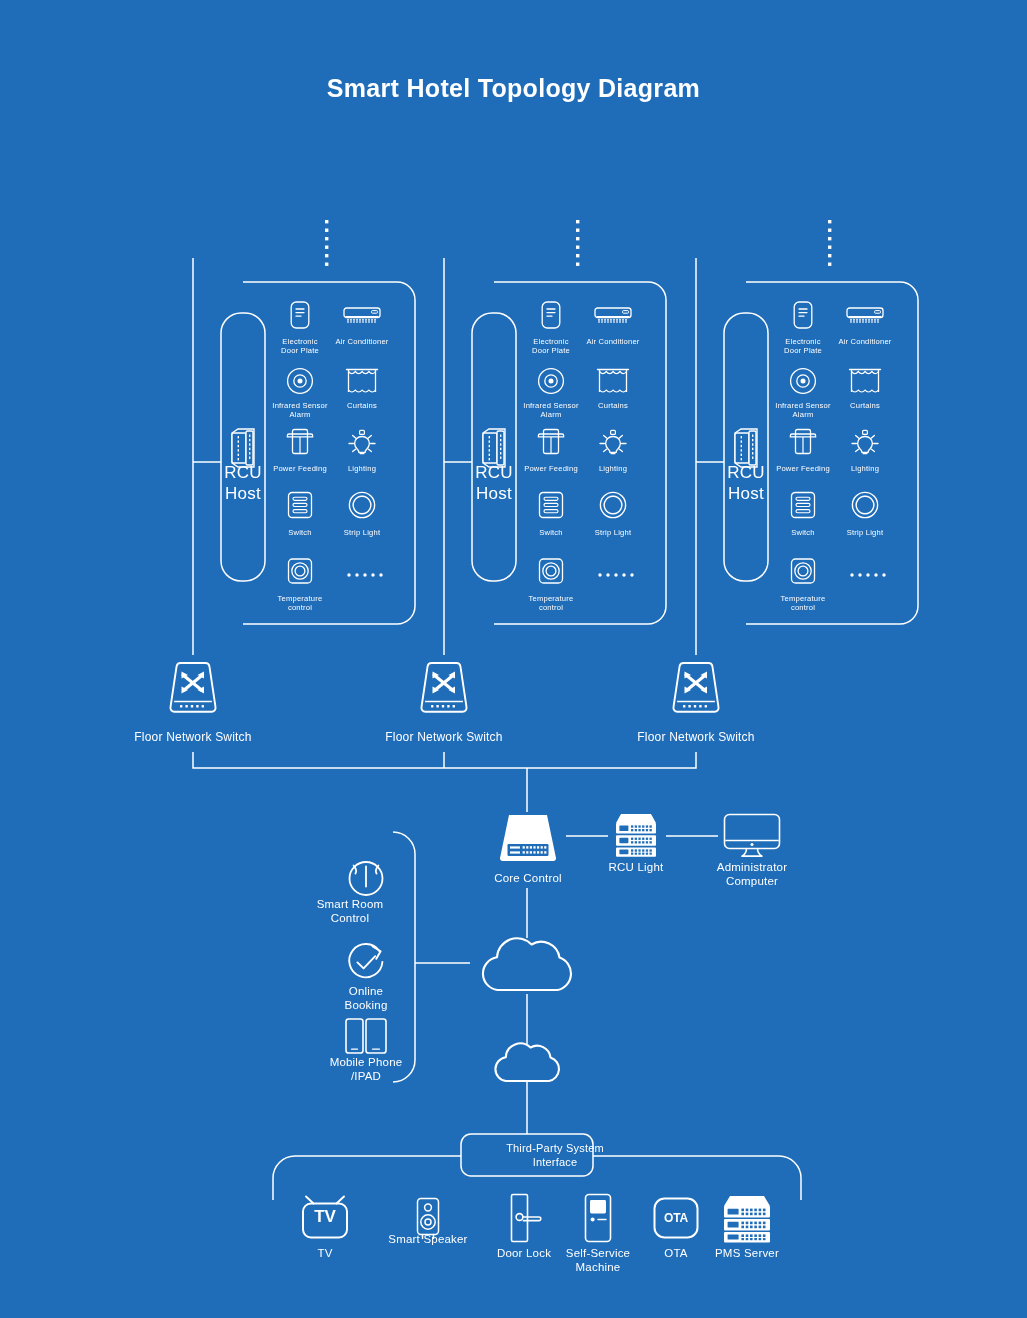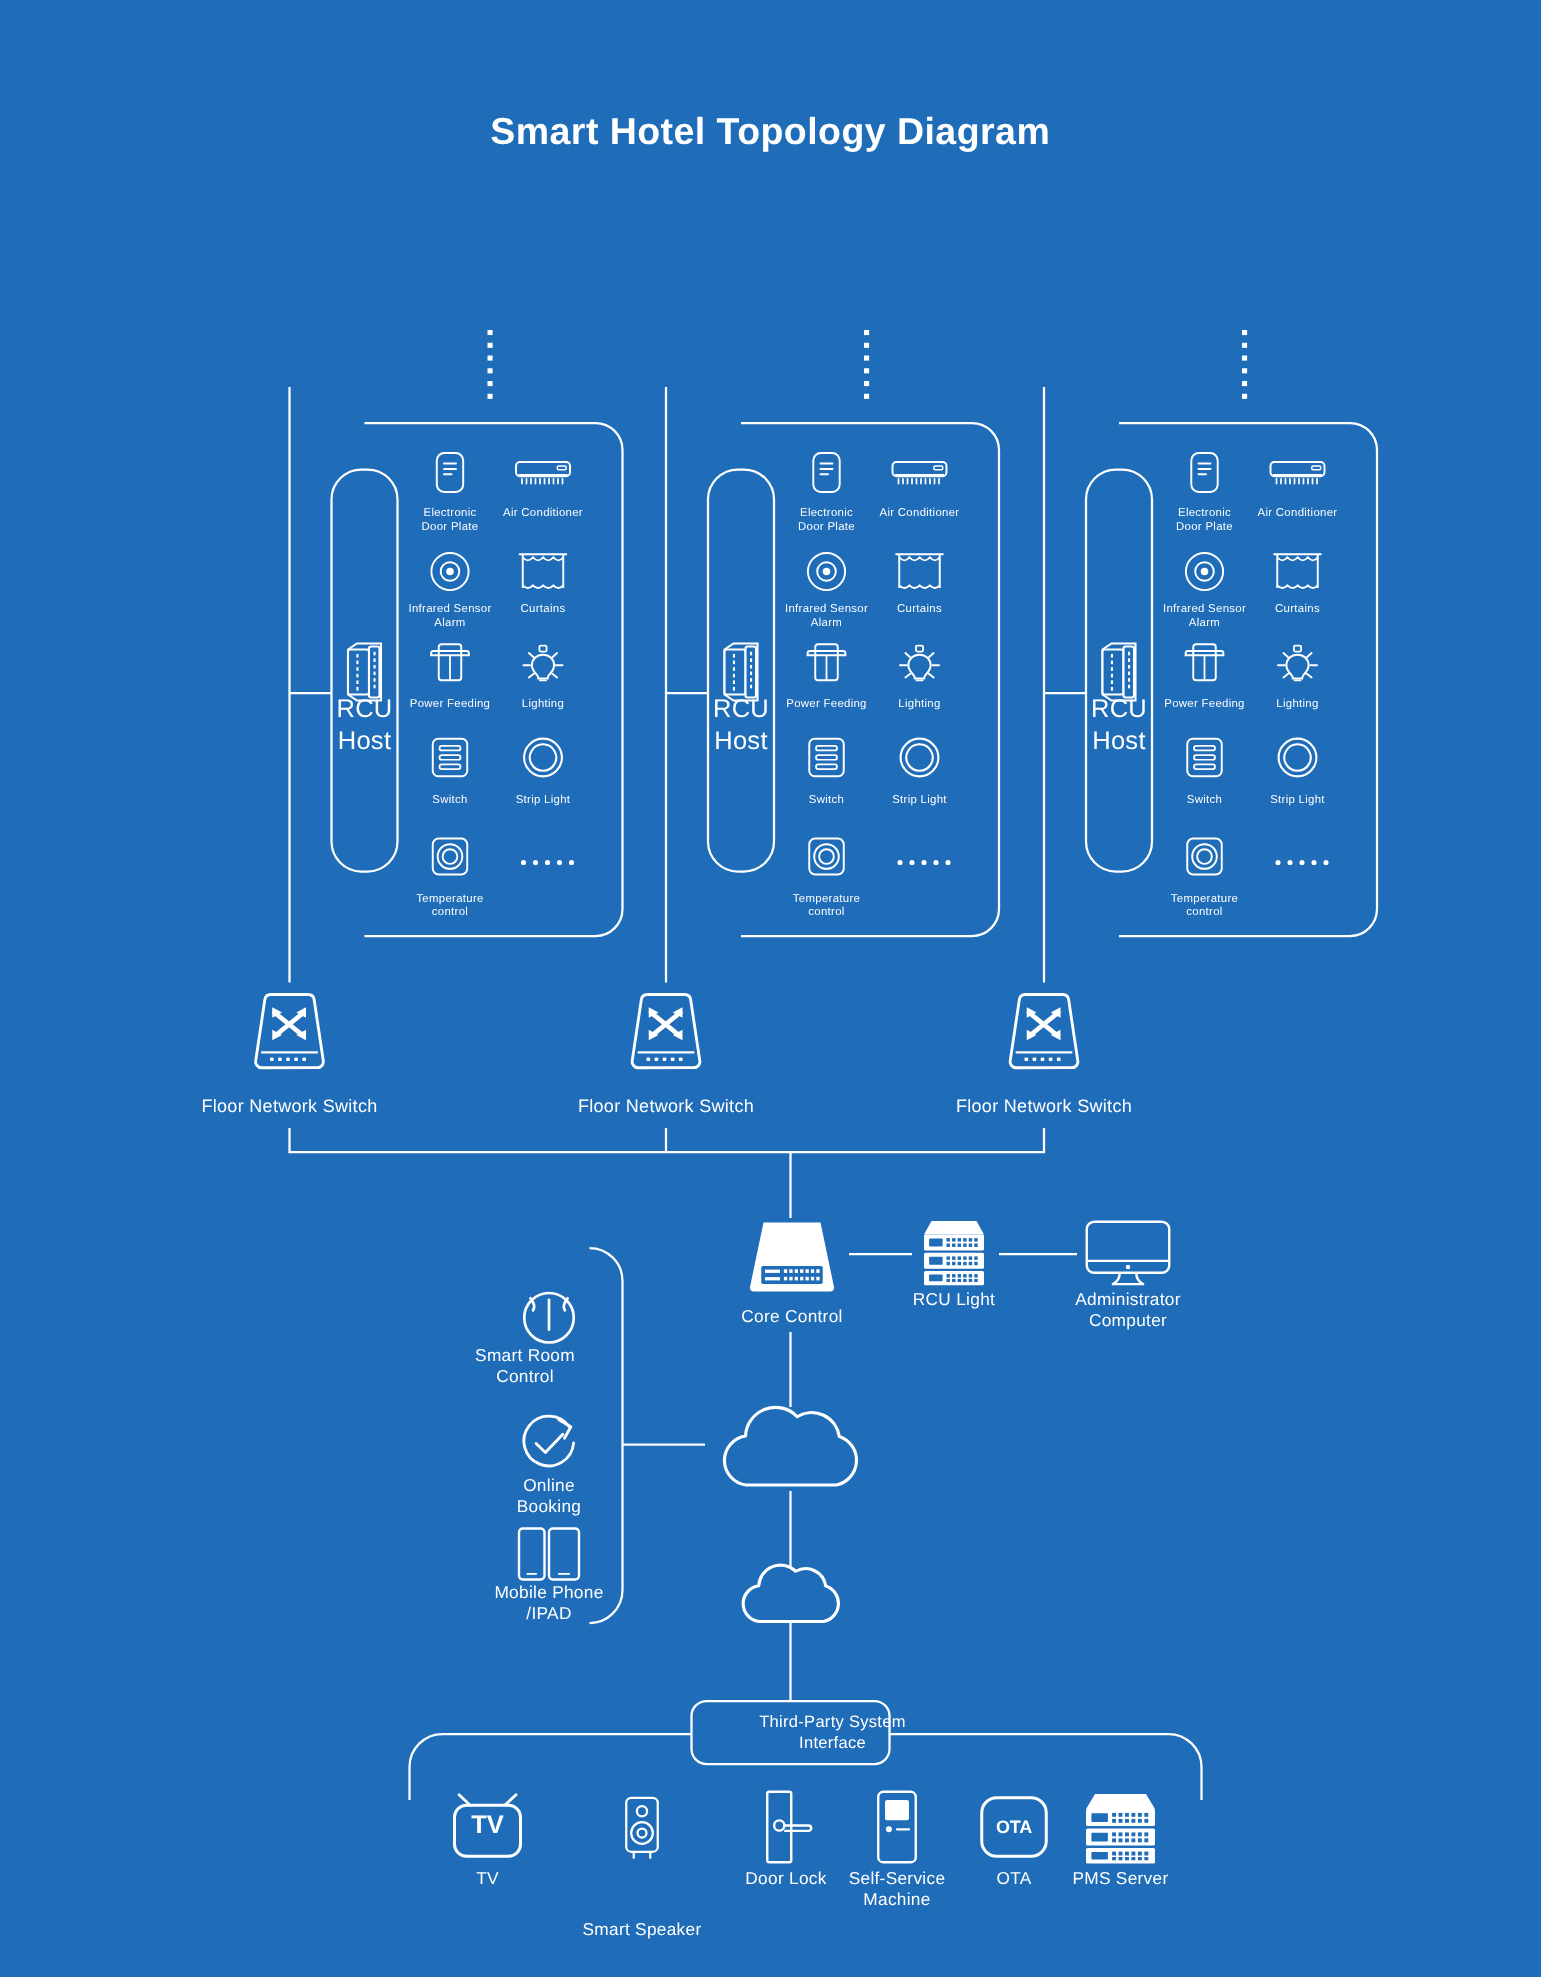--- a/index.html
+++ b/index.html
@@ -566,20 +566,20 @@
   <div class="lbl big-lbl" style="left:306px;top:1055px;width:120px;text-align:center;">Mobile Phone
 /IPAD</div>
 
   <div class="lbl tp-lbl" style="left:461px;top:1142px;width:132px;margin-left:28px;">Third-Party System
 Interface</div>
 
   <div class="tv-txt" style="left:297px;top:1207px;width:56px;">TV</div>
   <div class="ota-txt" style="left:652px;top:1211px;width:48px;">OTA</div>
 
   <div class="lbl big-lbl" style="left:285px;top:1246px;width:80px;">TV</div>
-  <div class="lbl big-lbl" style="left:373px;top:1280px;width:110px;">Smart Speaker</div>
+  <div class="lbl big-lbl" style="left:373px;top:1232px;width:110px;">Smart Speaker</div>
   <div class="lbl big-lbl" style="left:479px;top:1246px;width:90px;">Door Lock</div>
   <div class="lbl big-lbl" style="left:552px;top:1246px;width:92px;">Self-Service
 Machine</div>
   <div class="lbl big-lbl" style="left:636px;top:1246px;width:80px;">OTA</div>
   <div class="lbl big-lbl" style="left:697px;top:1246px;width:100px;">PMS Server</div>
 
 </div>
 
 </body></html>

